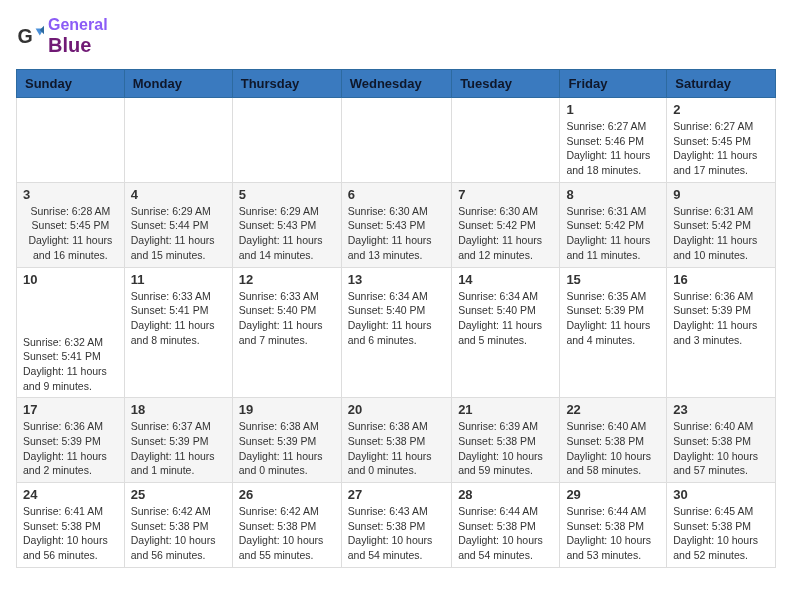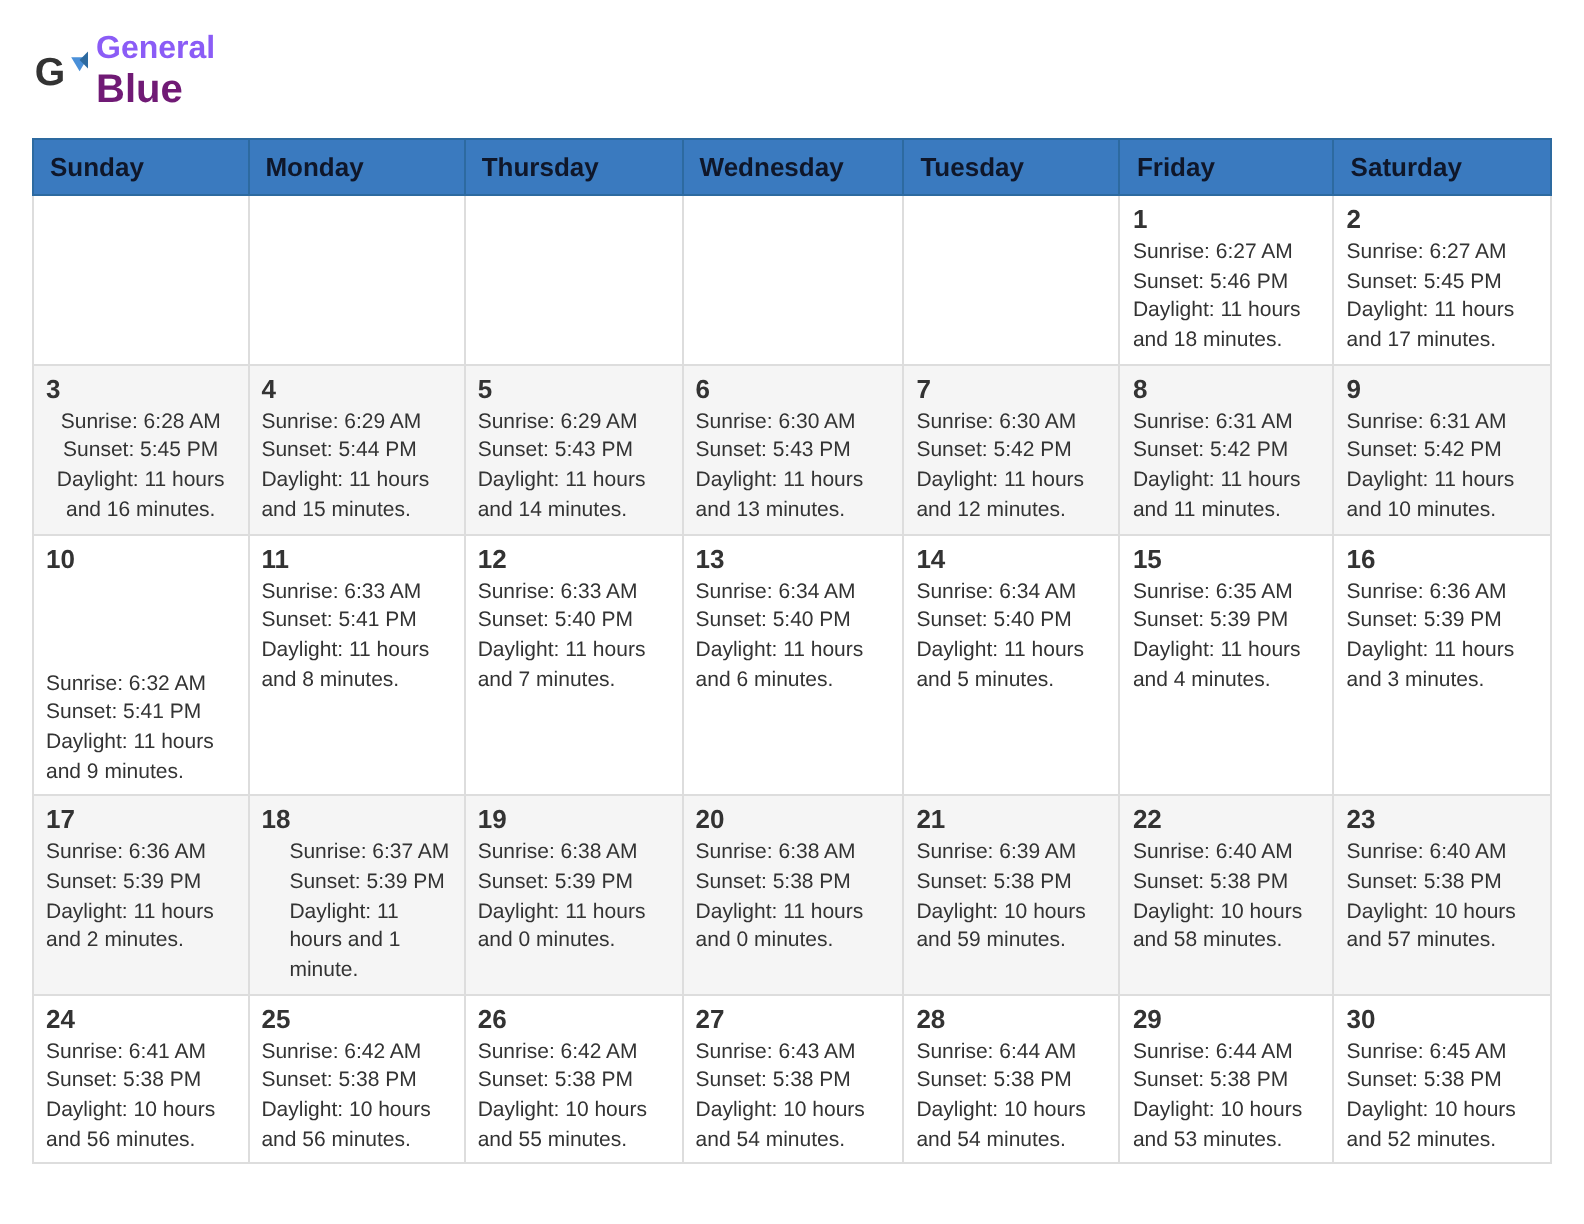--- a/index.html
+++ b/index.html
@@ -221,21 +221,21 @@
       </tr>
       <tr>
         <td>
           <span class="day-number">17</span>
           <div class="day-info" style="white-space: pre-line;">Sunrise: 6:36 AM
 Sunset: 5:39 PM
 Daylight: 11 hours and 2 minutes.</div>
         </td>
         <td>
           <span class="day-number">18</span>
-          <div class="day-info" style="white-space: pre-line; margin-left: 14px;">Sunrise: 6:37 AM
+          <div class="day-info" style="white-space: pre-line;">Sunrise: 6:37 AM
 Sunset: 5:39 PM
 Daylight: 11 hours and 1 minute.</div>
         </td>
         <td>
           <span class="day-number">19</span>
           <div class="day-info" style="white-space: pre-line;">Sunrise: 6:38 AM
 Sunset: 5:39 PM
 Daylight: 11 hours and 0 minutes.</div>
         </td>
         <td>

